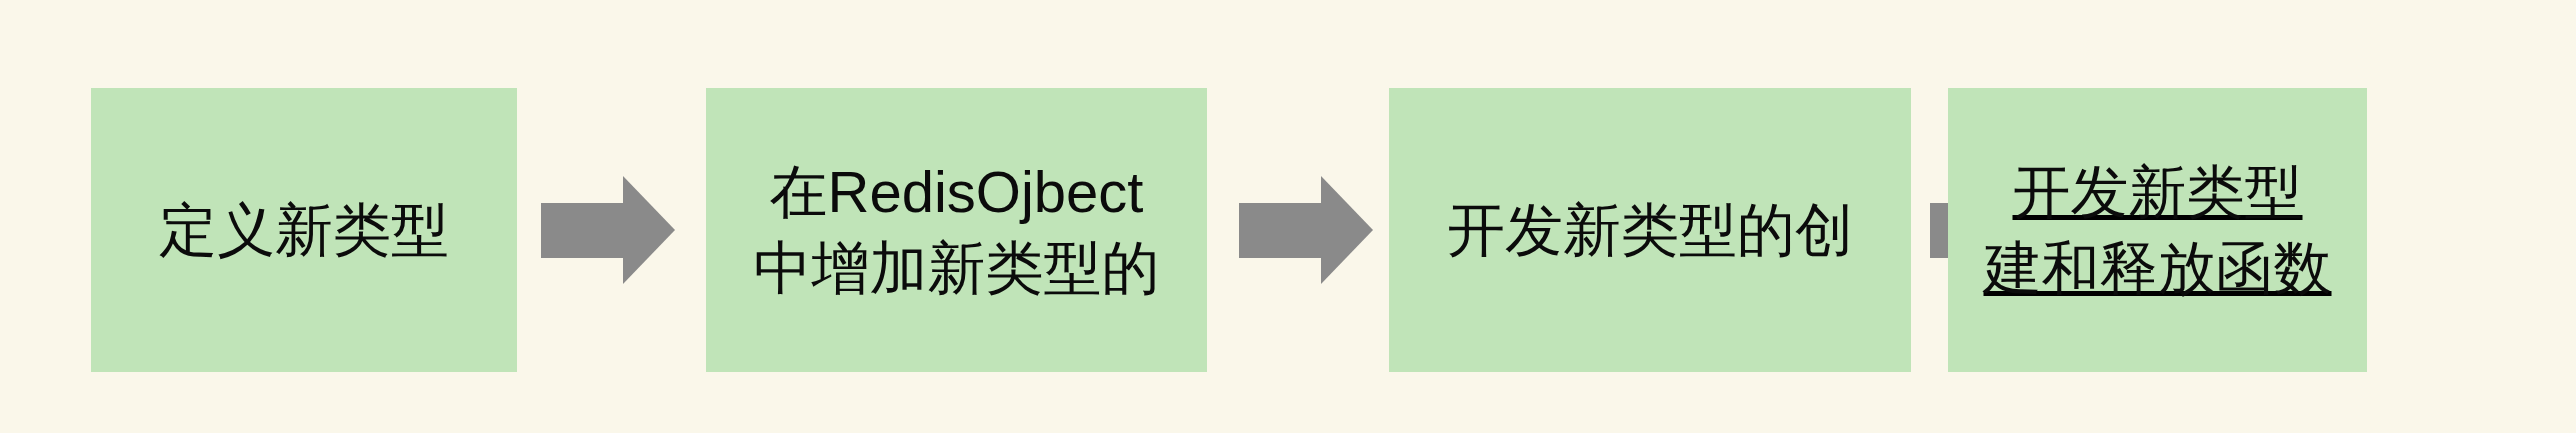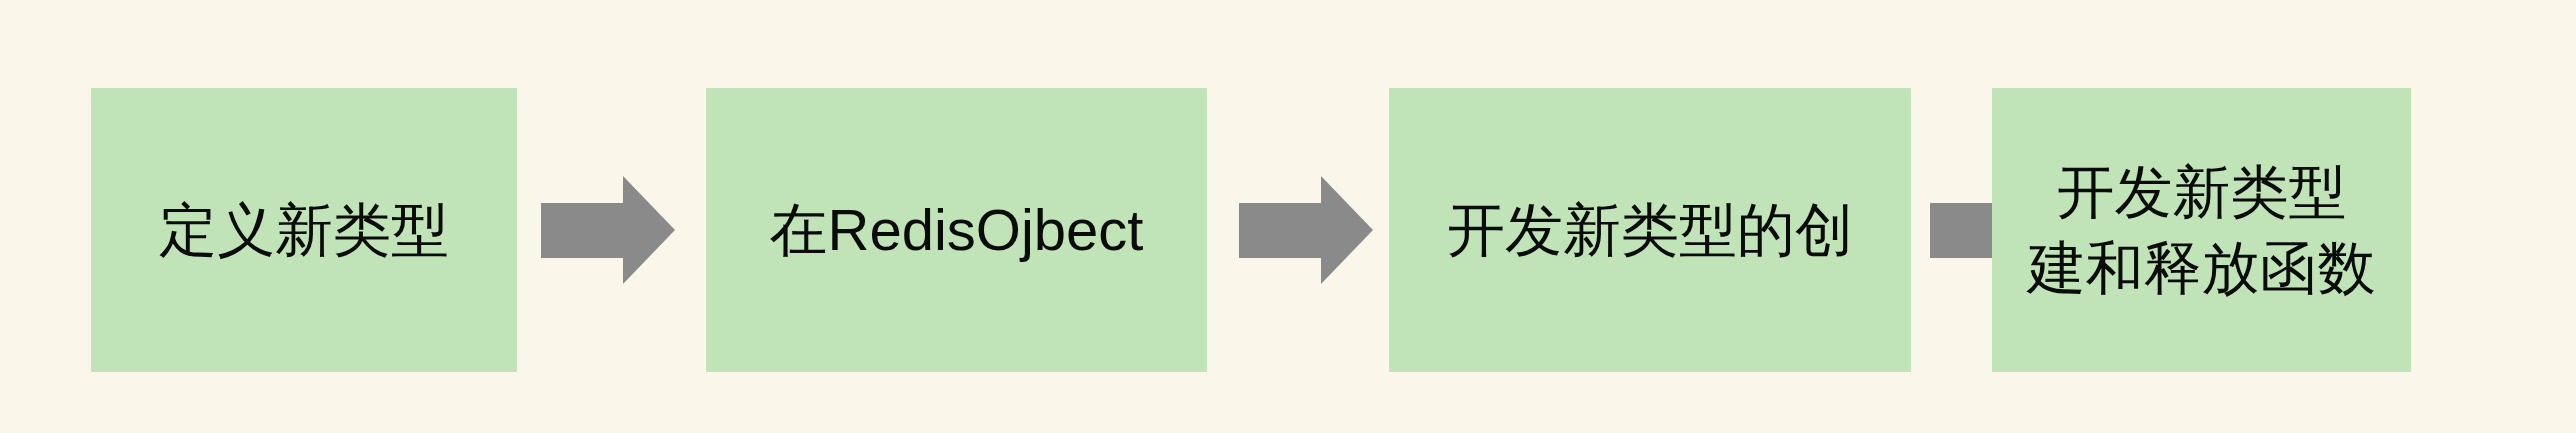--- a/index.html
+++ b/index.html
@@ -30,21 +30,21 @@
   .box-text {
     text-align: center;
     color: var(--text, #0b0b0b);
     font-size: 58px;
     line-height: 76px;
     white-space: nowrap;
   }
   #box-1 { left: 91px;  width: 426px; }
   #box-2 { left: 706px;  width: 501px; justify-content: center; }
   #box-3 { left: 1389px; width: 522px; }
-  #box-4 { left: 1992px; width: 419px; }
+  #box-4 { left: 1948px; width: 419px; text-decoration: underline; }
 
   .arrow {
     position: absolute;
     top: 176px;
     width: 135px;
     height: 108px;
   }
   #arrow-1 { left: 541px; }
   #arrow-2 { left: 1239px; }
   #arrow-3 { left: 1930px; }
@@ -79,20 +79,21 @@
   </div>
 
   <div class="arrow" id="arrow-1">
     <div class="arrow-shaft"></div>
     <div class="arrow-head"></div>
   </div>
 
   <div class="box" id="box-2">
     <div class="box-text">
       <div>在RedisOjbect</div>
+      <div>中增加新类型的</div>
     </div>
   </div>
 
   <div class="arrow" id="arrow-2">
     <div class="arrow-shaft"></div>
     <div class="arrow-head"></div>
   </div>
 
   <div class="box" id="box-3">
     <div class="box-text">

